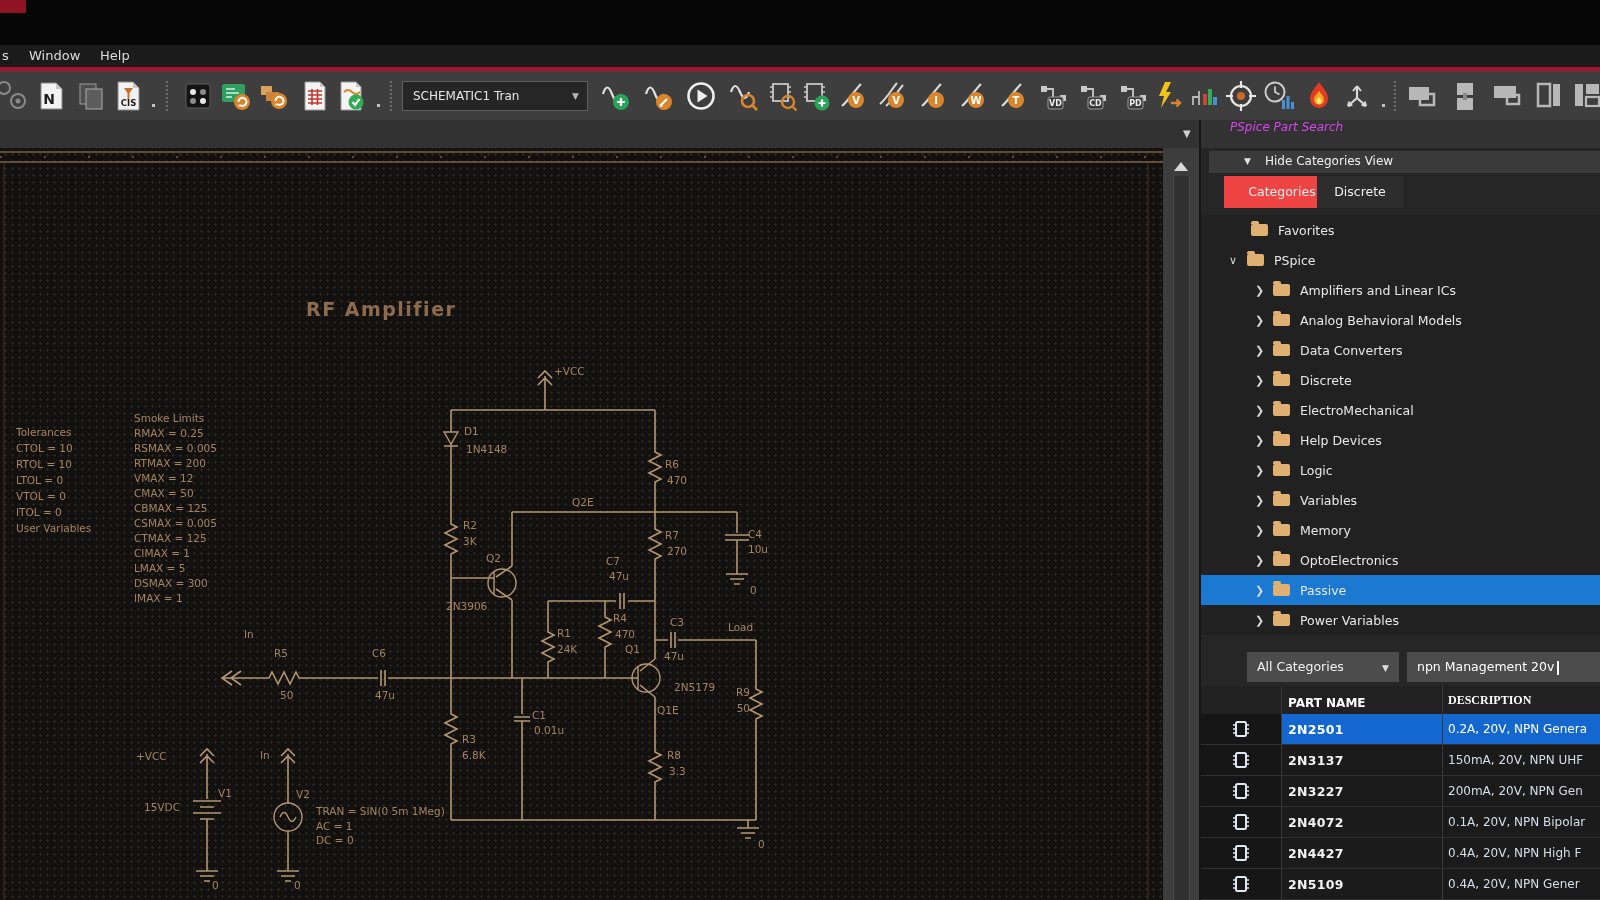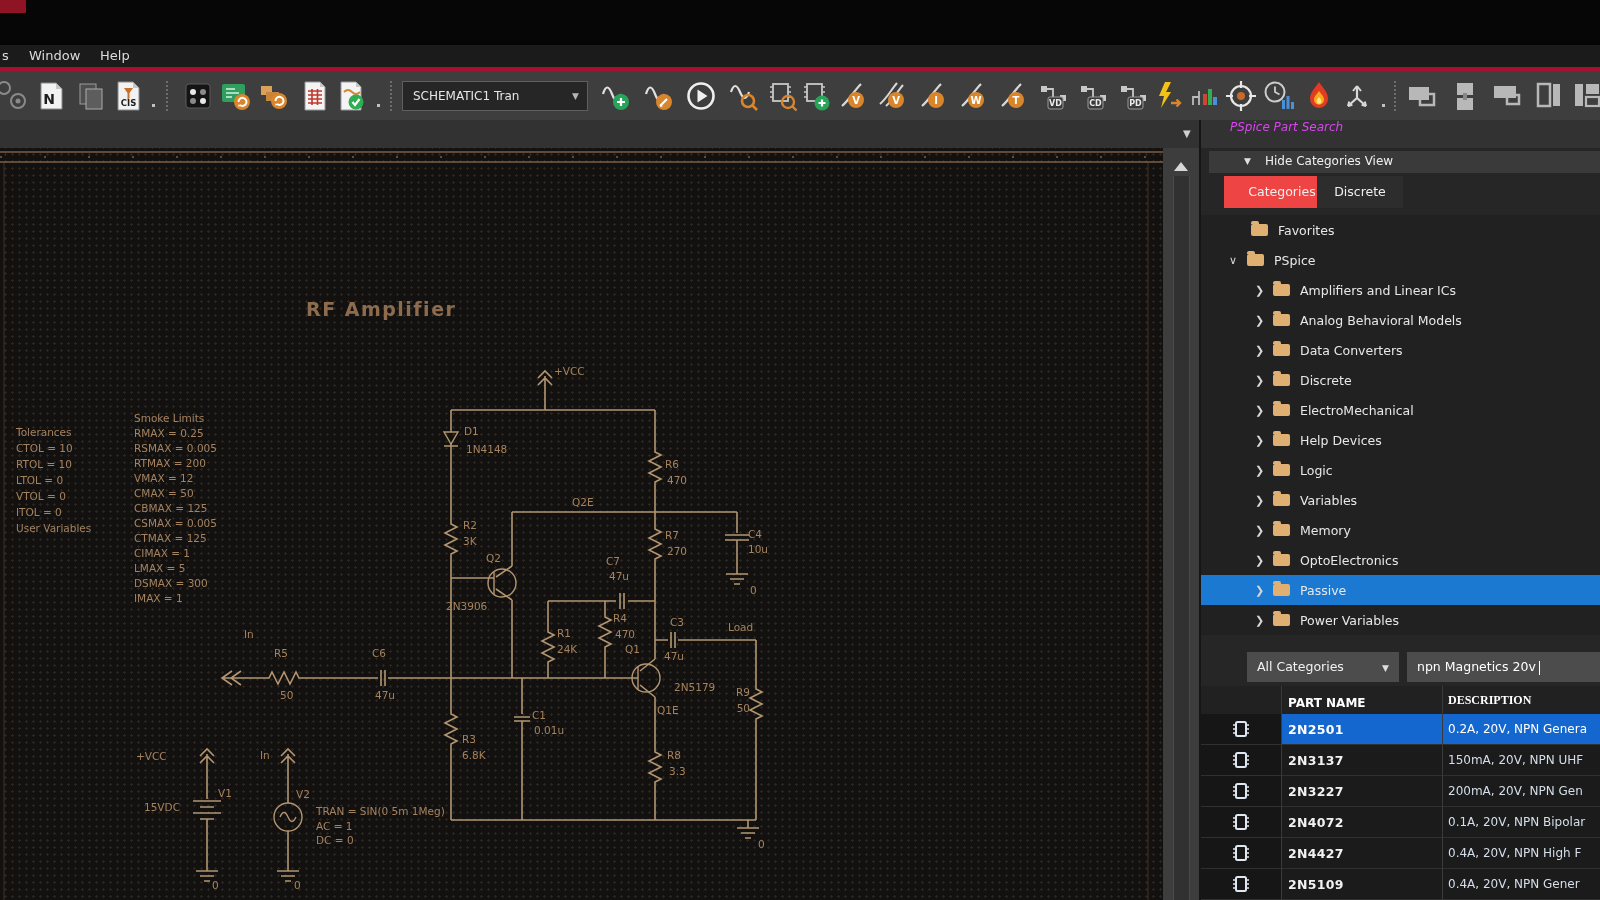--- a/index.html
+++ b/index.html
@@ -562,21 +562,21 @@
           <span class="tlabel">Power Variables</span>
         </div>
       </div>
 
     <div id="filter-row">
       <div id="cat-dropdown">
         <span class="txt">All Categories</span>
         <span class="dd">▼</span>
       </div>
       <div id="search-box">
-        <span class="txt"><span>npn Magnetics 20v</span><span class="caret"></span></span>
+        <span class="txt"><span>npn Management 20v</span><span class="caret"></span></span>
       </div>
     </div>
 
     <div id="parts-table">
       <div id="ptable-header">
         <span class="h1">PART NAME</span>
         <span class="h2">DESCRIPTION</span>
       </div>
       <div id="tbody">
           <div class="prow sel">

